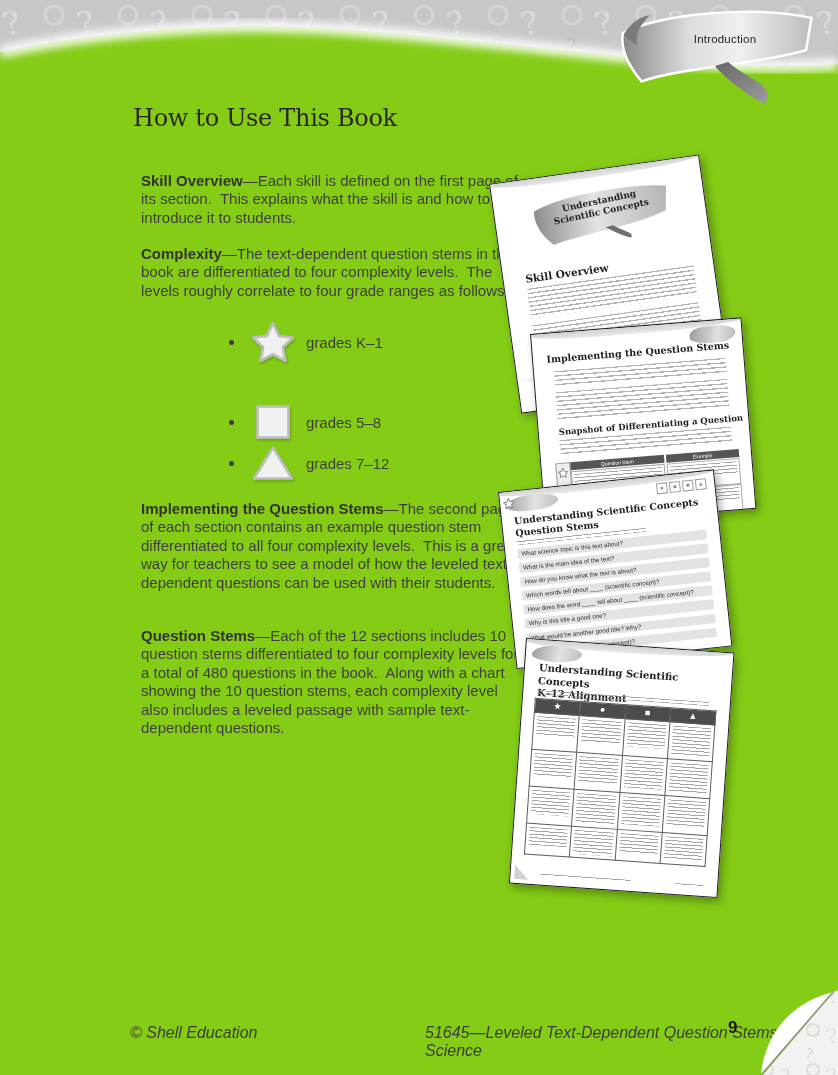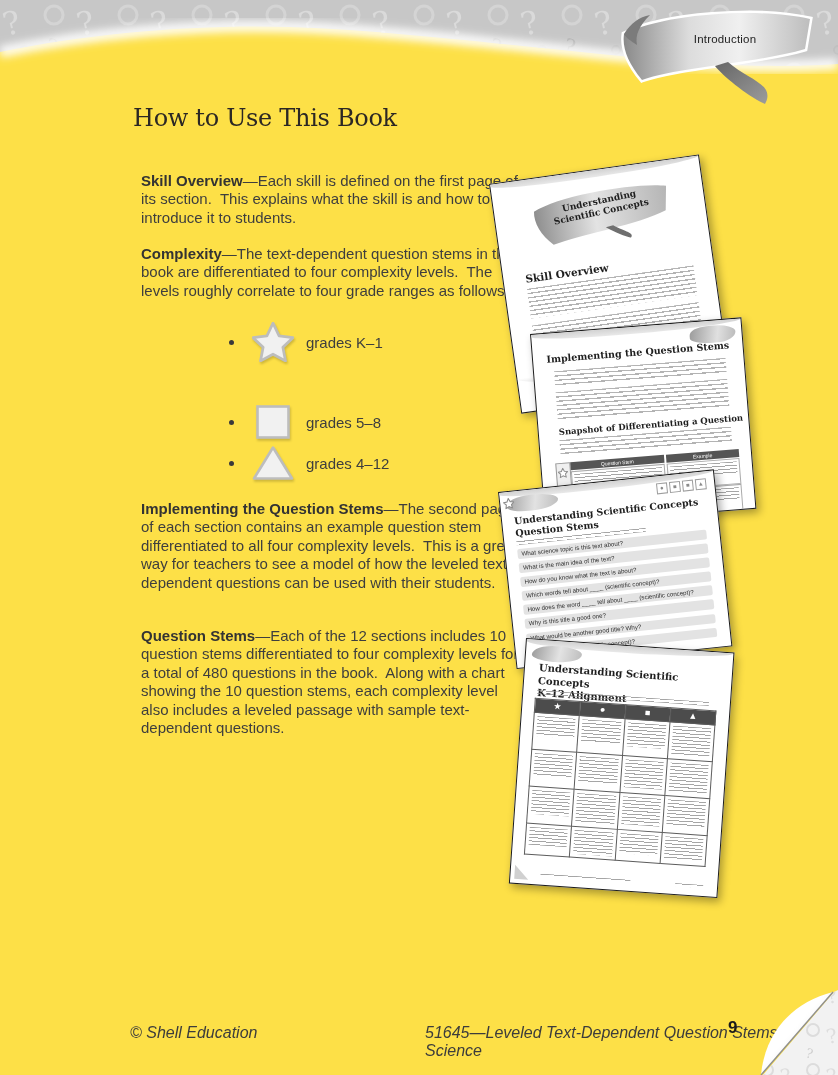--- a/index.html
+++ b/index.html
@@ -1,16 +1,16 @@
 <!DOCTYPE html>
 <html><head>
 <meta charset="utf-8">
 <style>
   html,body{margin:0;padding:0;background:#fff;}
-  .sheet{position:relative;width:838px;height:1075px;background:#fde047;overflow:hidden;
+  .sheet{position:relative;width:838px;height:1075px;background:#84cc16;overflow:hidden;
          font-family:"Liberation Sans","DejaVu Sans",sans-serif;}
   
   .band-svg{position:absolute;left:0;top:0;}
   .ribbon-svg{position:absolute;left:608px;top:4px;}
   .ribbon-label{position:absolute;left:640px;top:33px;width:170px;text-align:center;
                 font-size:11.5px;color:#232323;letter-spacing:.2px;}
   
   .page-title{position:absolute;left:133px;top:88px;font-family:"DejaVu Serif","Liberation Serif",serif;
               font-weight:400;font-size:24px;color:#2b2724;letter-spacing:-.3px;}
   
@@ -107,21 +107,21 @@
     </span>
     <span class="grade-label">grades 5–8</span>
   </div>
   <div class="grade-row" style="top:443px">
     <span class="bullet-dot"></span>
     <span class="shape-box">
       <svg width="42" height="36" viewBox="0 0 42 36">
           <polygon points="21,2.5 40,33.5 2,33.5" fill="#f1f1f1" stroke="#bdbdbd" stroke-width="2.6" stroke-linejoin="round"></polygon>
         </svg>
     </span>
-    <span class="grade-label">grades 4–12</span>
+    <span class="grade-label">grades 7–12</span>
   </div>
 
   <p class="para" style="top:492px"><b>Implementing the Question Stems</b><span>—The second page of each section contains an example question stem differentiated to all four complexity levels.  This is a great way for teachers to see a model of how the leveled text-dependent questions can be used with their students.</span></p>
 
   <p class="para" style="top:619px"><b>Question Stems</b><span>—Each of the 12 sections includes 10 question stems differentiated to four complexity levels for a total of 480 questions in the book.  Along with a chart showing the 10 question stems, each complexity level also includes a leveled passage with sample text-dependent questions.</span></p>
 
 
   <div class="thumb" style="left:489px;top:184px;width:210px;height:230px;transform:rotate(-8deg);z-index:1">
     <div class="thumb-topband"></div>
     <svg width="150" height="56" viewBox="0 0 160 60" style="position:absolute;left:30px;top:16px">

